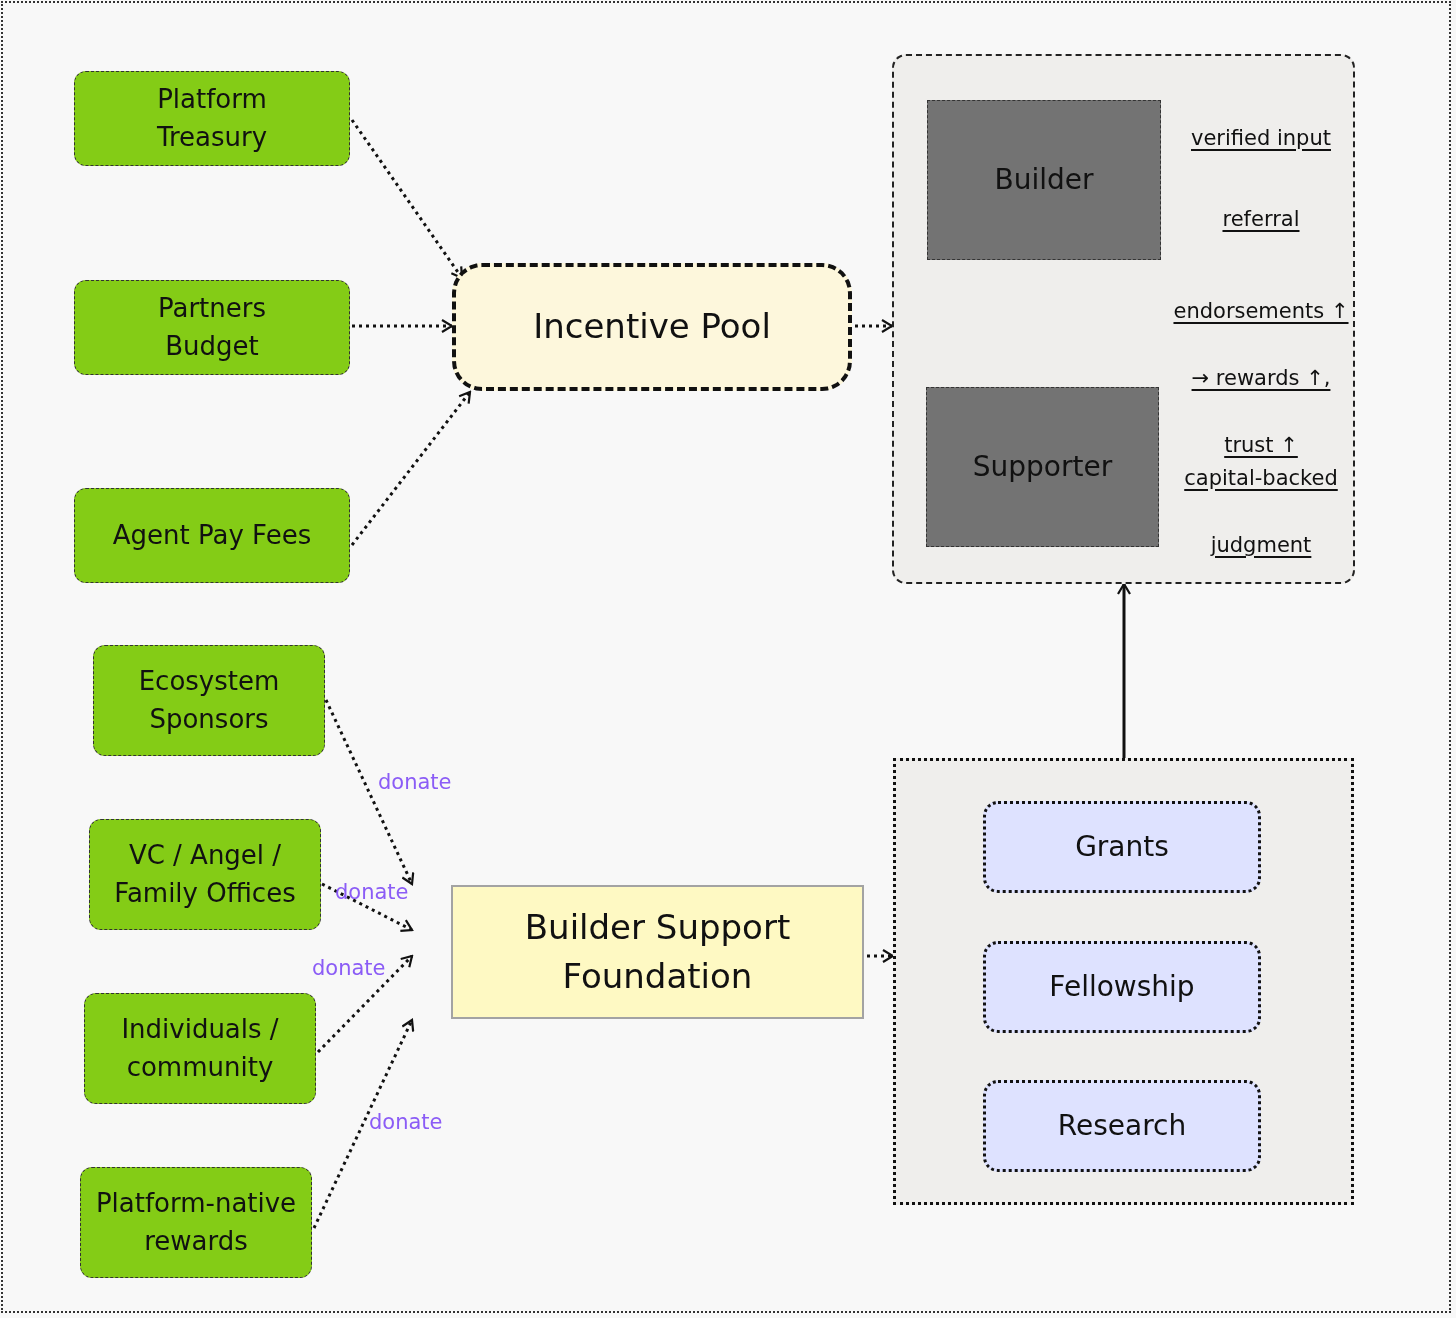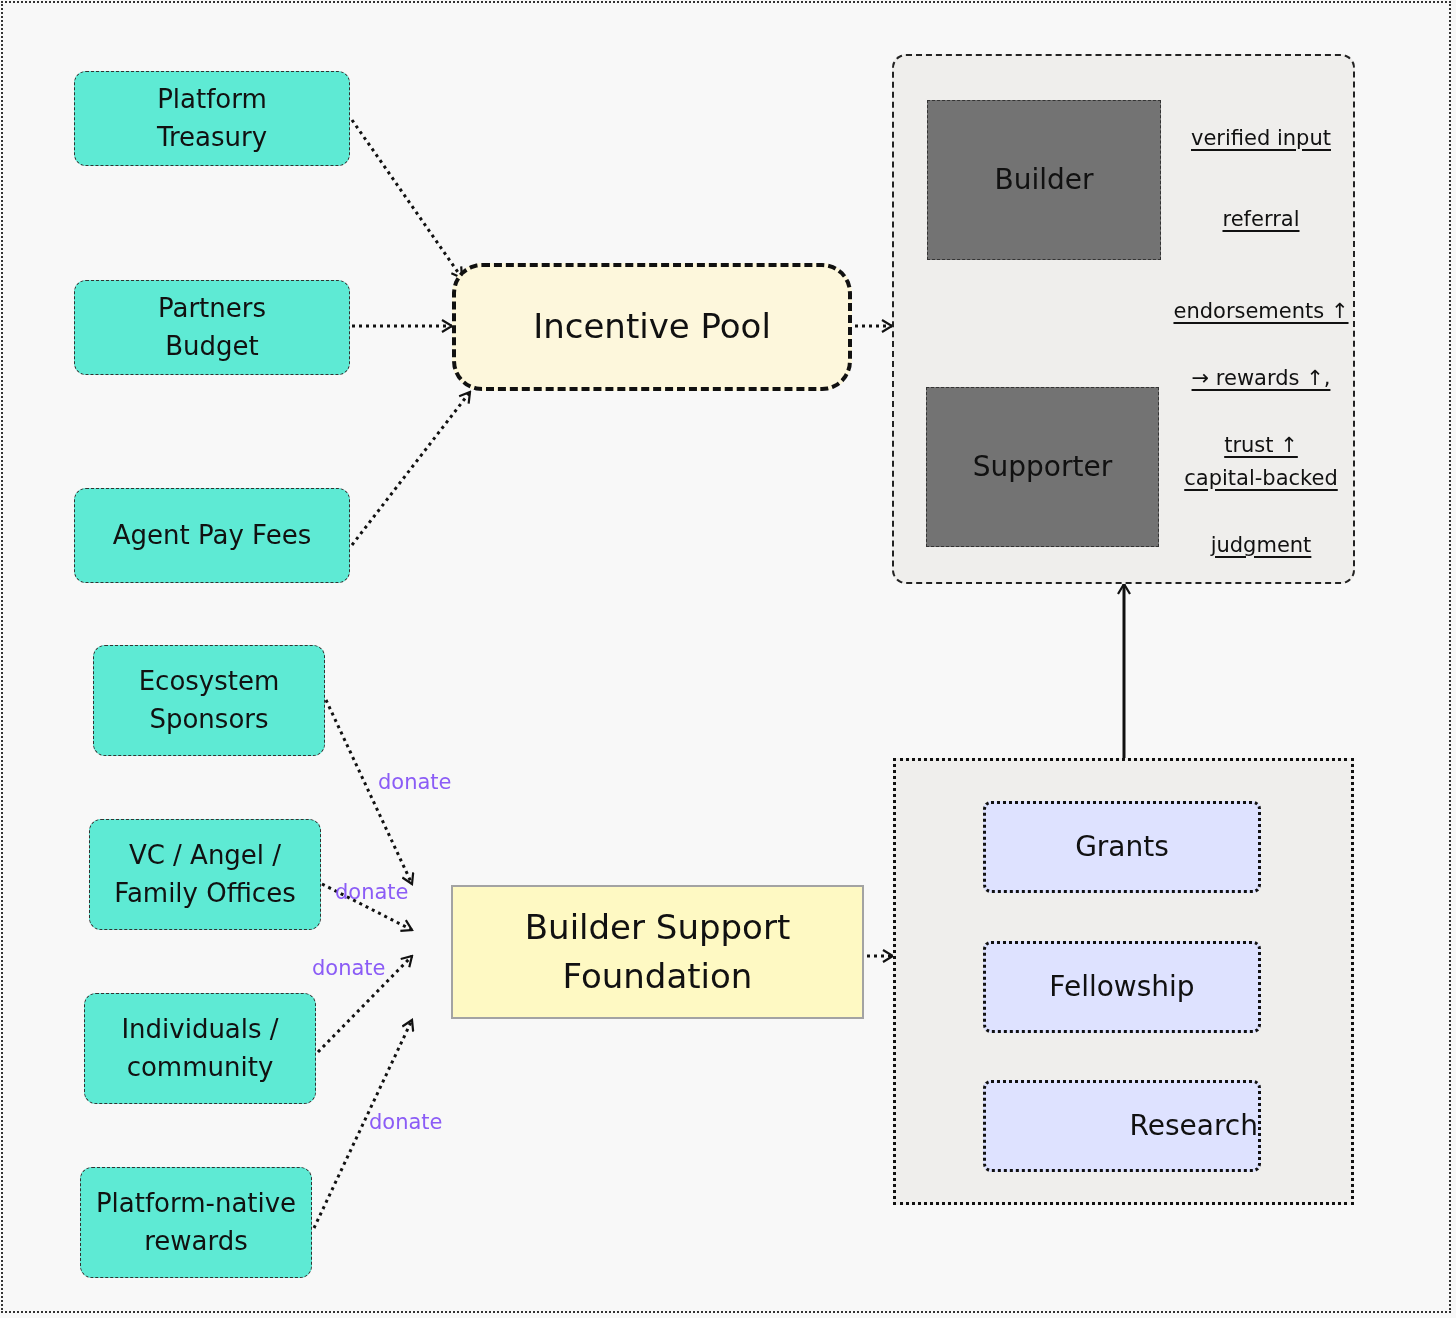--- a/index.html
+++ b/index.html
@@ -13,21 +13,21 @@
     position: absolute; left: 1px; top: 1px; width: 1450px; height: 1312px;
     border: 2px dotted #333; box-sizing: border-box;
   }
   svg.wires { position: absolute; left: 0; top: 0; width: 1456px; height: 1318px; pointer-events: none; }
   .node {
     position: absolute; box-sizing: border-box;
     display: flex; align-items: center; justify-content: center; text-align: center;
     white-space: pre-line; line-height: 1.45;
   }
   .src {
-    background: #5eead4; border: 1.5px dashed #333; border-radius: 12px;
+    background: #84cc16; border: 1.5px dashed #333; border-radius: 12px;
     font-size: 26px;
     justify-content: center;
   }
   .pool {
     background: #fdf7dc; border: 4px dashed #111; border-radius: 30px;
     font-size: 34px;
   }
   .group-top {
     background: #efeeec; border: 2.5px dashed #222; border-radius: 14px;
   }
@@ -39,21 +39,21 @@
     white-space: pre-line;
   }
   .note span { text-decoration: underline; text-underline-offset: 4px; }
   .foundation {
     background: #fef9c3; border: 2px solid #a3a3a3; font-size: 34px; line-height: 1.45; margin-left: 39px;
   }
   .group-bottom {
     background: #efeeec; border: 3px dotted #111;
   }
   .program {
-    background: #dee2ff; border: 3px dotted #111; border-radius: 8px; font-size: 28px;
+    background: #dee2ff; border: 3px dotted #111; border-radius: 15px; font-size: 28px;
   }
   .edge-label {
     position: absolute; font-size: 21px; color: #8b5cf6;
   }
 </style>
 </head>
 <body>
 
 <div class="frame"></div>
 
@@ -139,15 +139,15 @@
 Foundation</span>
 </div>
 
 <div class="node group-bottom" style="left:893px;top:758px;width:461px;height:447px;"></div>
 <div class="node program" style="left:983px;top:801px;width:278px;height:92px;">
   <span>Grants</span>
 </div>
 <div class="node program" style="left:983px;top:941px;width:278px;height:92px;">
   <span>Fellowship</span>
 </div>
-<div class="node program" style="left:983px;top:1080px;width:278px;height:92px;justify-content:flex-end;">
+<div class="node program" style="left:983px;top:1080px;width:278px;height:92px;">
   <span>Research</span>
 </div>
 
 </body></html>

